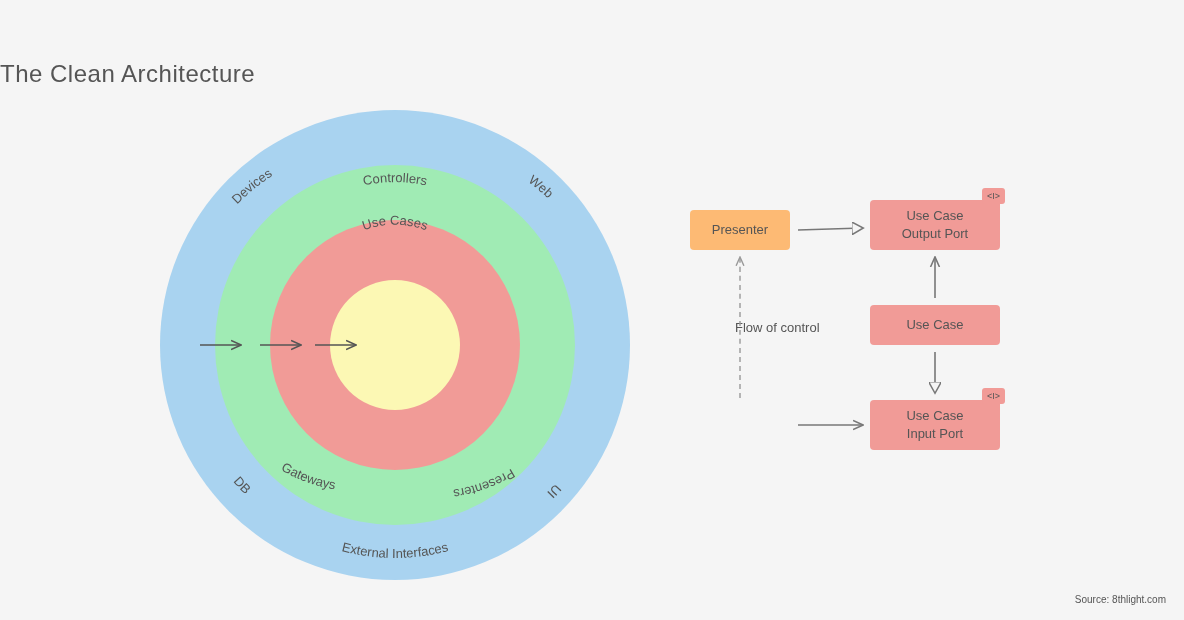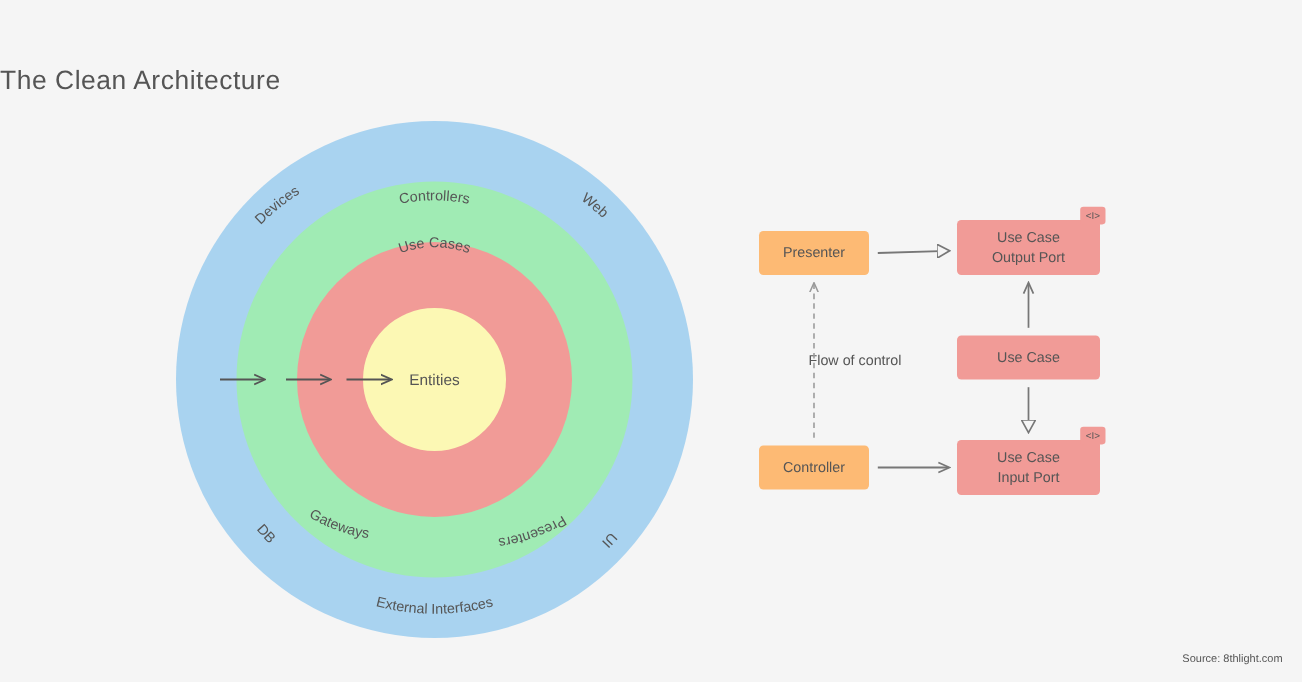--- a/index.html
+++ b/index.html
@@ -98,21 +98,20 @@
 </head>
 <body>
 
 <div class="title">The Clean Architecture</div>
 
 <div class="cc-diagram">
   <div class="ring r1"></div>
   <div class="ring r2"></div>
   <div class="ring r3"></div>
   <div class="ring r4"></div>
-  <div class="center-label">Entities</div>
 
   <svg class="overlay" width="470" height="470">
     <defs>
       <marker id="arr1" viewBox="0 0 10 10" refX="8" refY="5" markerWidth="7" markerHeight="7" orient="auto">
         <path d="M0,1 L9,5 L0,9" fill="none" stroke="#555" stroke-width="1.4"></path>
       </marker>
       <path id="p-usecases" d="M 160 155 A 90 90 0 0 1 310 155" fill="none"></path>
       <path id="p-ctrl" d="M 130 115 A 150 150 0 0 1 340 115" fill="none"></path>
       <path id="p-gateways" d="M 100 345 A 150 150 0 0 0 200 381" fill="none"></path>
       <path id="p-presenters" d="M 370 345 A 150 150 0 0 1 270 381" fill="none"></path>
@@ -162,21 +161,20 @@
 <div class="flow-diagram">
   <div class="box green b-presenter">Presenter</div>
 
   <div class="box pink b-outport">
     <span class="tag">&lt;I&gt;</span>
     <span>Use Case<br>Output Port</span>
   </div>
 
   <div class="box pink b-usecase">Use Case</div>
 
-  <div class="box green b-controller">Controller</div>
 
   <div class="box pink b-inport">
     <span class="tag">&lt;I&gt;</span>
     <span>Use Case<br>Input Port</span>
   </div>
 
   <div class="flow-label">Flow of control</div>
 
   <svg class="overlay" width="370" height="260">
     <defs>

